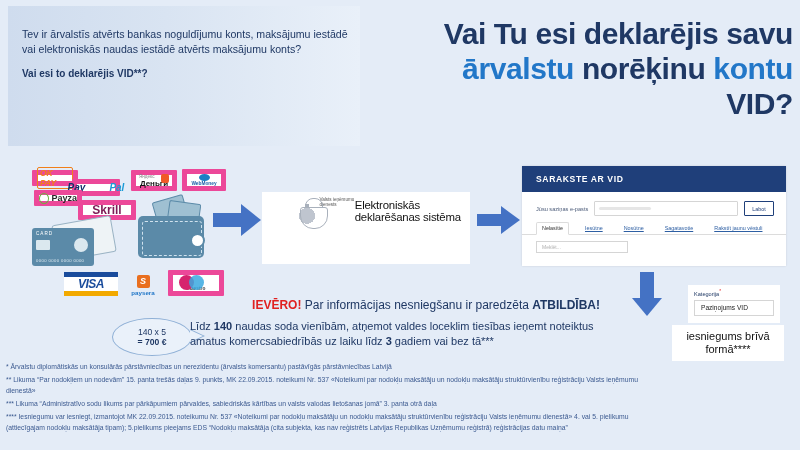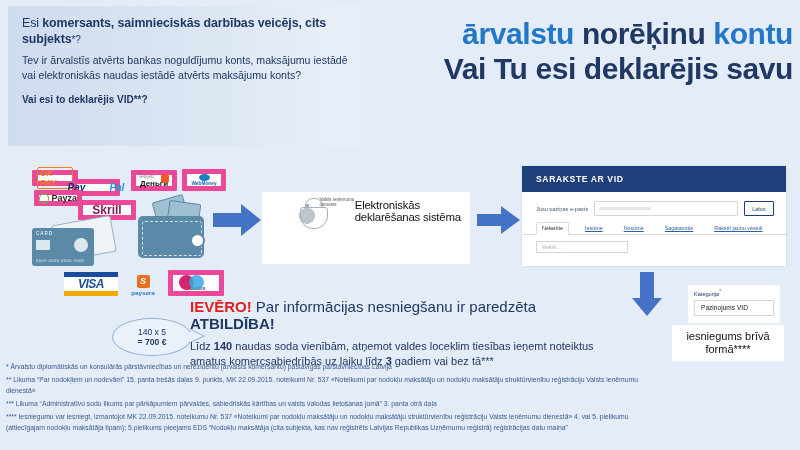--- a/index.html
+++ b/index.html
@@ -21,21 +21,21 @@
     padding:10px 12px 0 14px;
     box-sizing:border-box;
   }
   .infobox .q1{
     font-size:12.4px;font-weight:400;color:#1f3864;line-height:1.28;
     letter-spacing:-0.1px;
   }
   .infobox .q1 b{font-weight:700;}
   .infobox .q1 .star{font-size:10px;}
   .infobox .body{
-    margin-top:5px;font-size:10.6px;font-weight:400;color:#1f3864;line-height:1.42;
+    margin-top:11px;font-size:10.6px;font-weight:400;color:#1f3864;line-height:1.42;
   }
   .infobox .q2{
     margin-top:11px;font-size:10px;font-weight:700;color:#1f3864;
   }
 
   
   .headline{
     position:absolute;left:355px;top:16px;width:438px;
     text-align:right;
     font-size:30px;font-weight:700;line-height:1.17;
@@ -192,21 +192,21 @@
     border-left:13px solid #eaf1fa;
   }
   .bubble:before{
     content:"";position:absolute;right:-14px;top:10px;
     border-top:7px solid transparent;border-bottom:7px solid transparent;
     border-left:15px solid #8fb0d6;
   }
   .ievero{
     position:absolute;left:190px;top:298px;width:410px;
   }
-  .ievero .l1{font-size:15px;color:#1f3864;}
+  .ievero .l1{font-size:12px;color:#1f3864;text-align:right;}
   .ievero .l1 .red{color:#e02020;font-weight:700;}
   .ievero .l1 b{font-weight:700;}
   .ievero .l2{margin-top:7px;font-size:11px;color:#1f3864;line-height:1.35;}
   .ievero .l2 b{font-weight:700;}
 
   
   .kat{
     position:absolute;left:688px;top:285px;width:92px;height:38px;background:#fff;
     padding:4px 6px;box-sizing:border-box;
   }
@@ -232,28 +232,28 @@
     font-size:6.8px;color:#3c5a90;line-height:1.52;
   }
   .notes p{margin:0 0 3px 0;}
 </style>
 </head>
 <body>
 
 <div class="stage">
 
   <div class="infobox">
-    <div class="q1"><span>Esi </span><b>komersants, saimnieciskās darbības veicējs, cits subjekts</b><span class="star">*?</span></div>
     <div class="body">Tev ir ārvalstīs atvērts bankas noguldījumu konts, maksājumu iestādē vai elektroniskās naudas iestādē atvērts maksājumu konts?</div>
     <div class="q2">Vai esi to deklarējis VID**?</div>
   </div>
 
   <div class="headline">
+    <div>Vai Tu esi deklarējis savu</div>
     <div><span class="lt">ārvalstu</span><span> norēķinu </span><span class="lt">kontu</span></div>
-    <div>Vai Tu esi deklarējis savu</div>
+    <div>VID?</div>
   </div>
 
   <div class="pay">
     <div class="logo lg-okpay">
         <span>OK PAY</span>
       </div>
     <div class="logo lg-paypal">
         <span>Pay</span>
         <i>Pal</i>
       </div>

